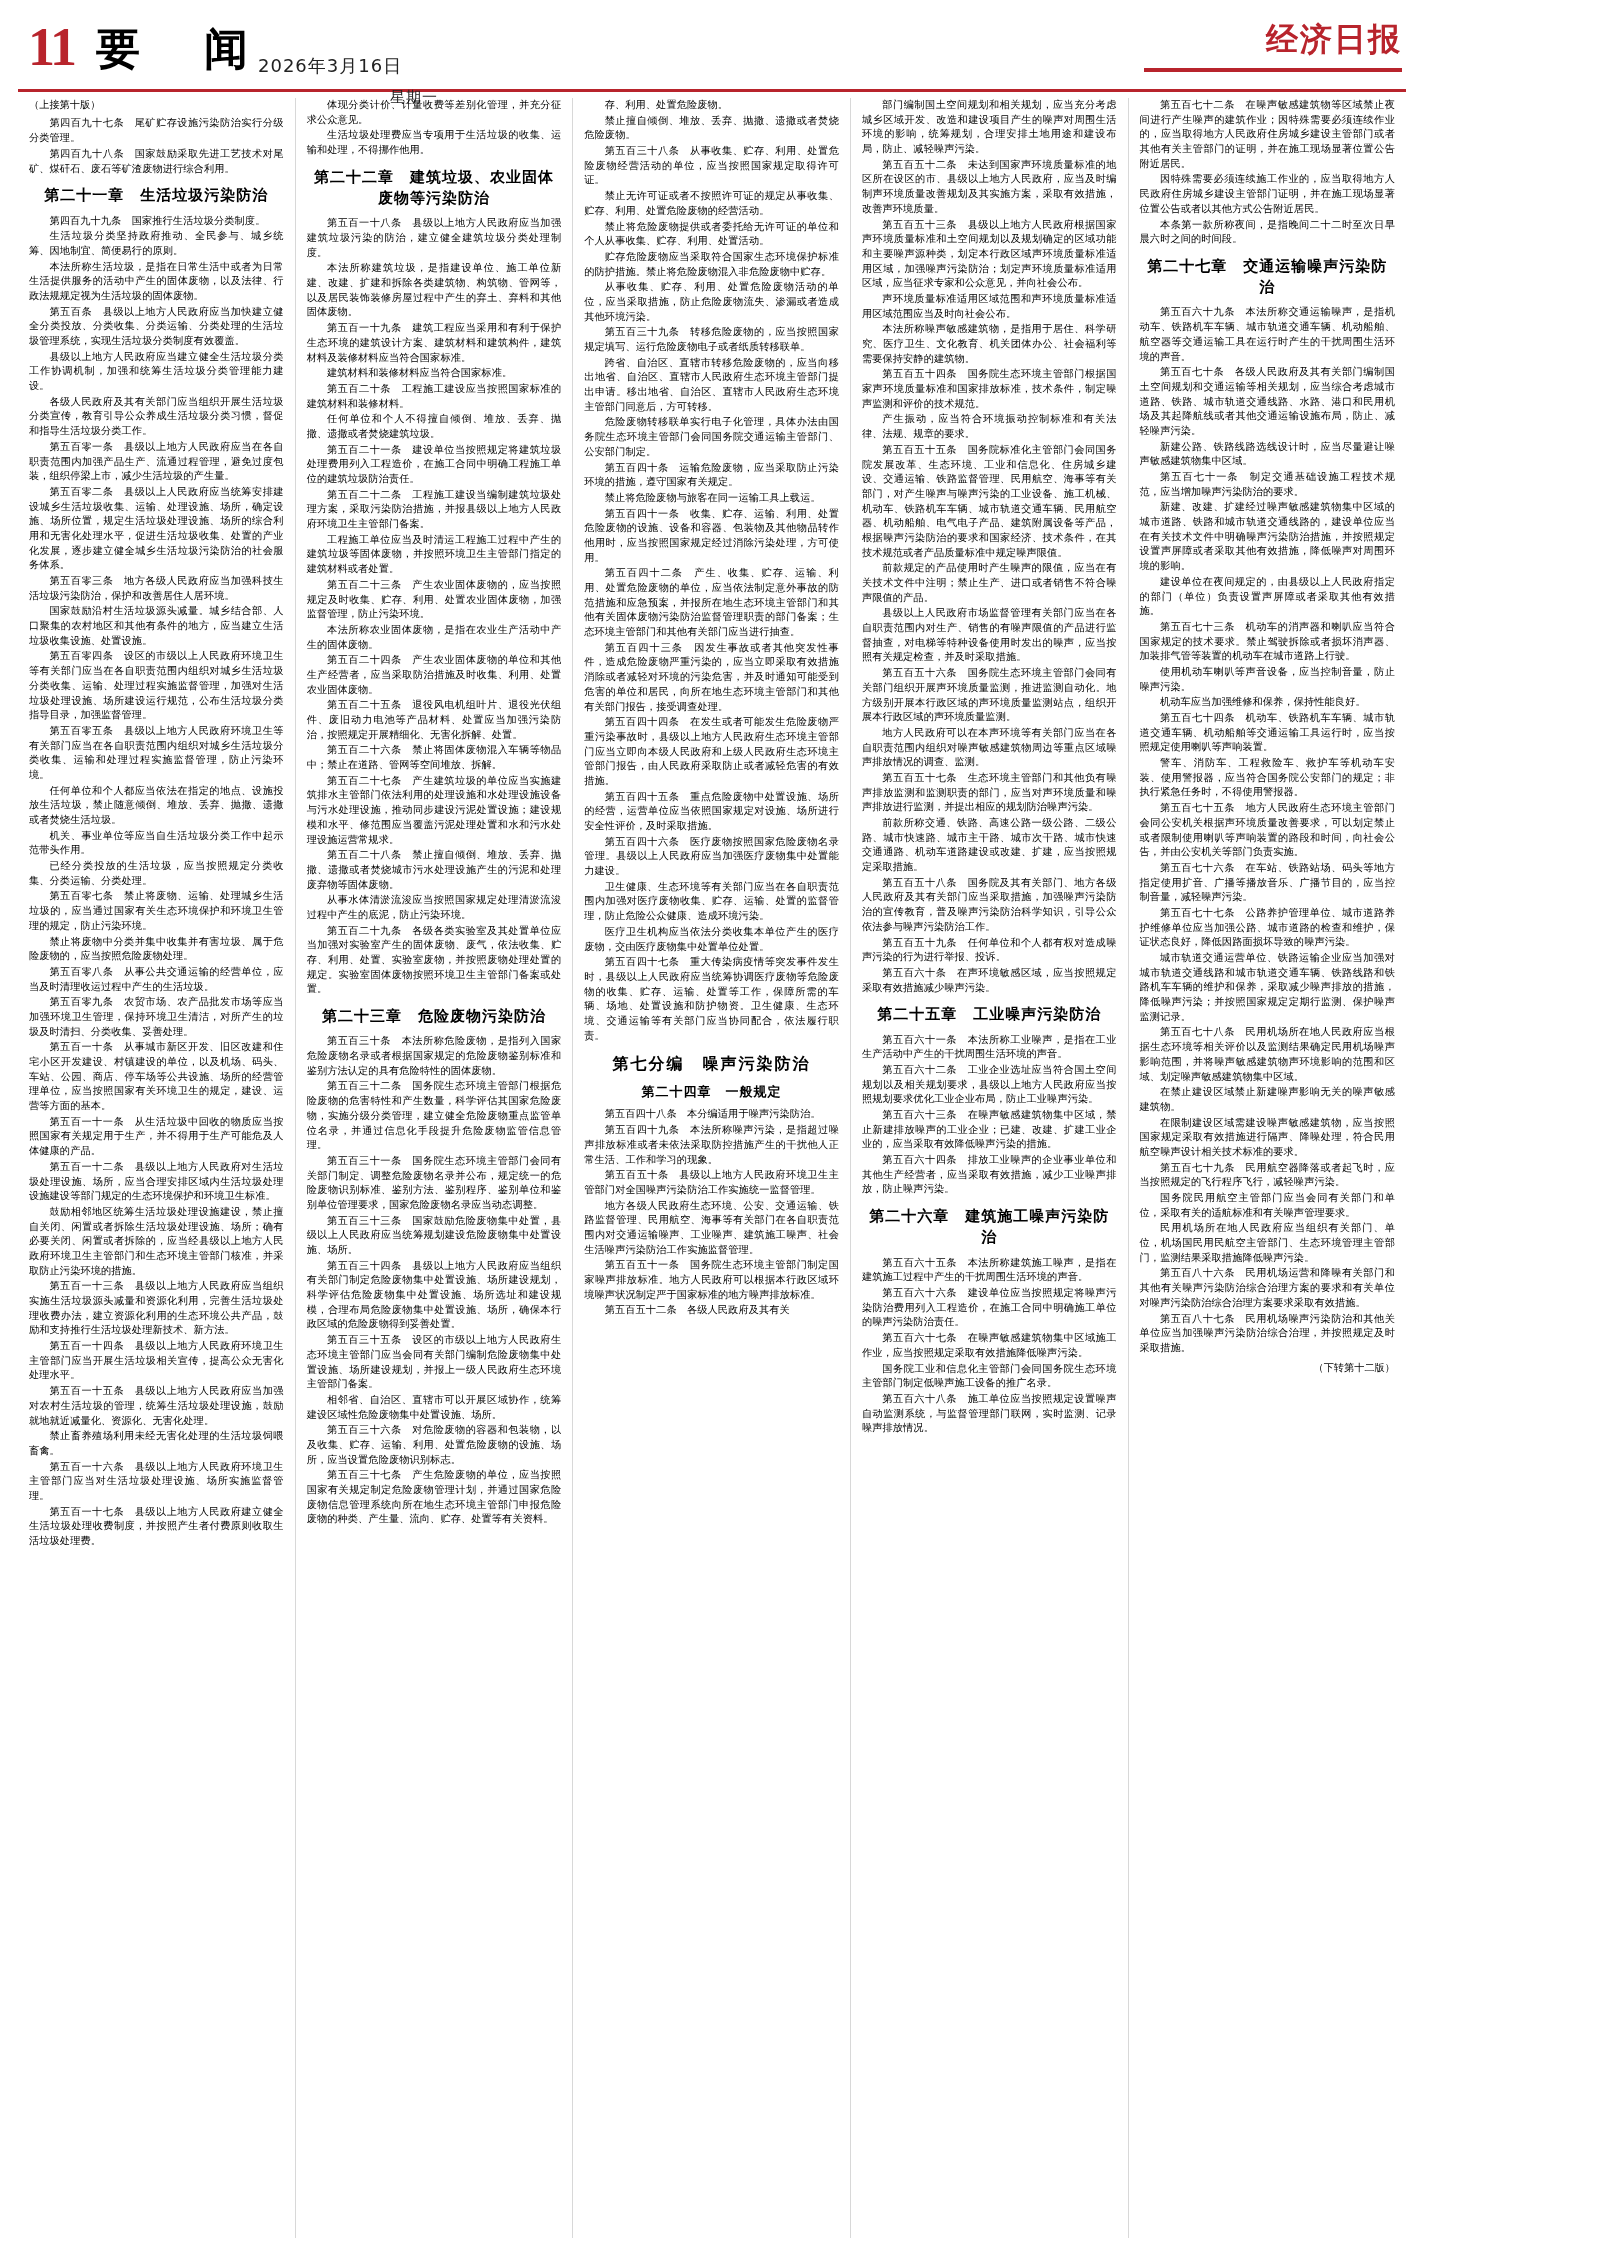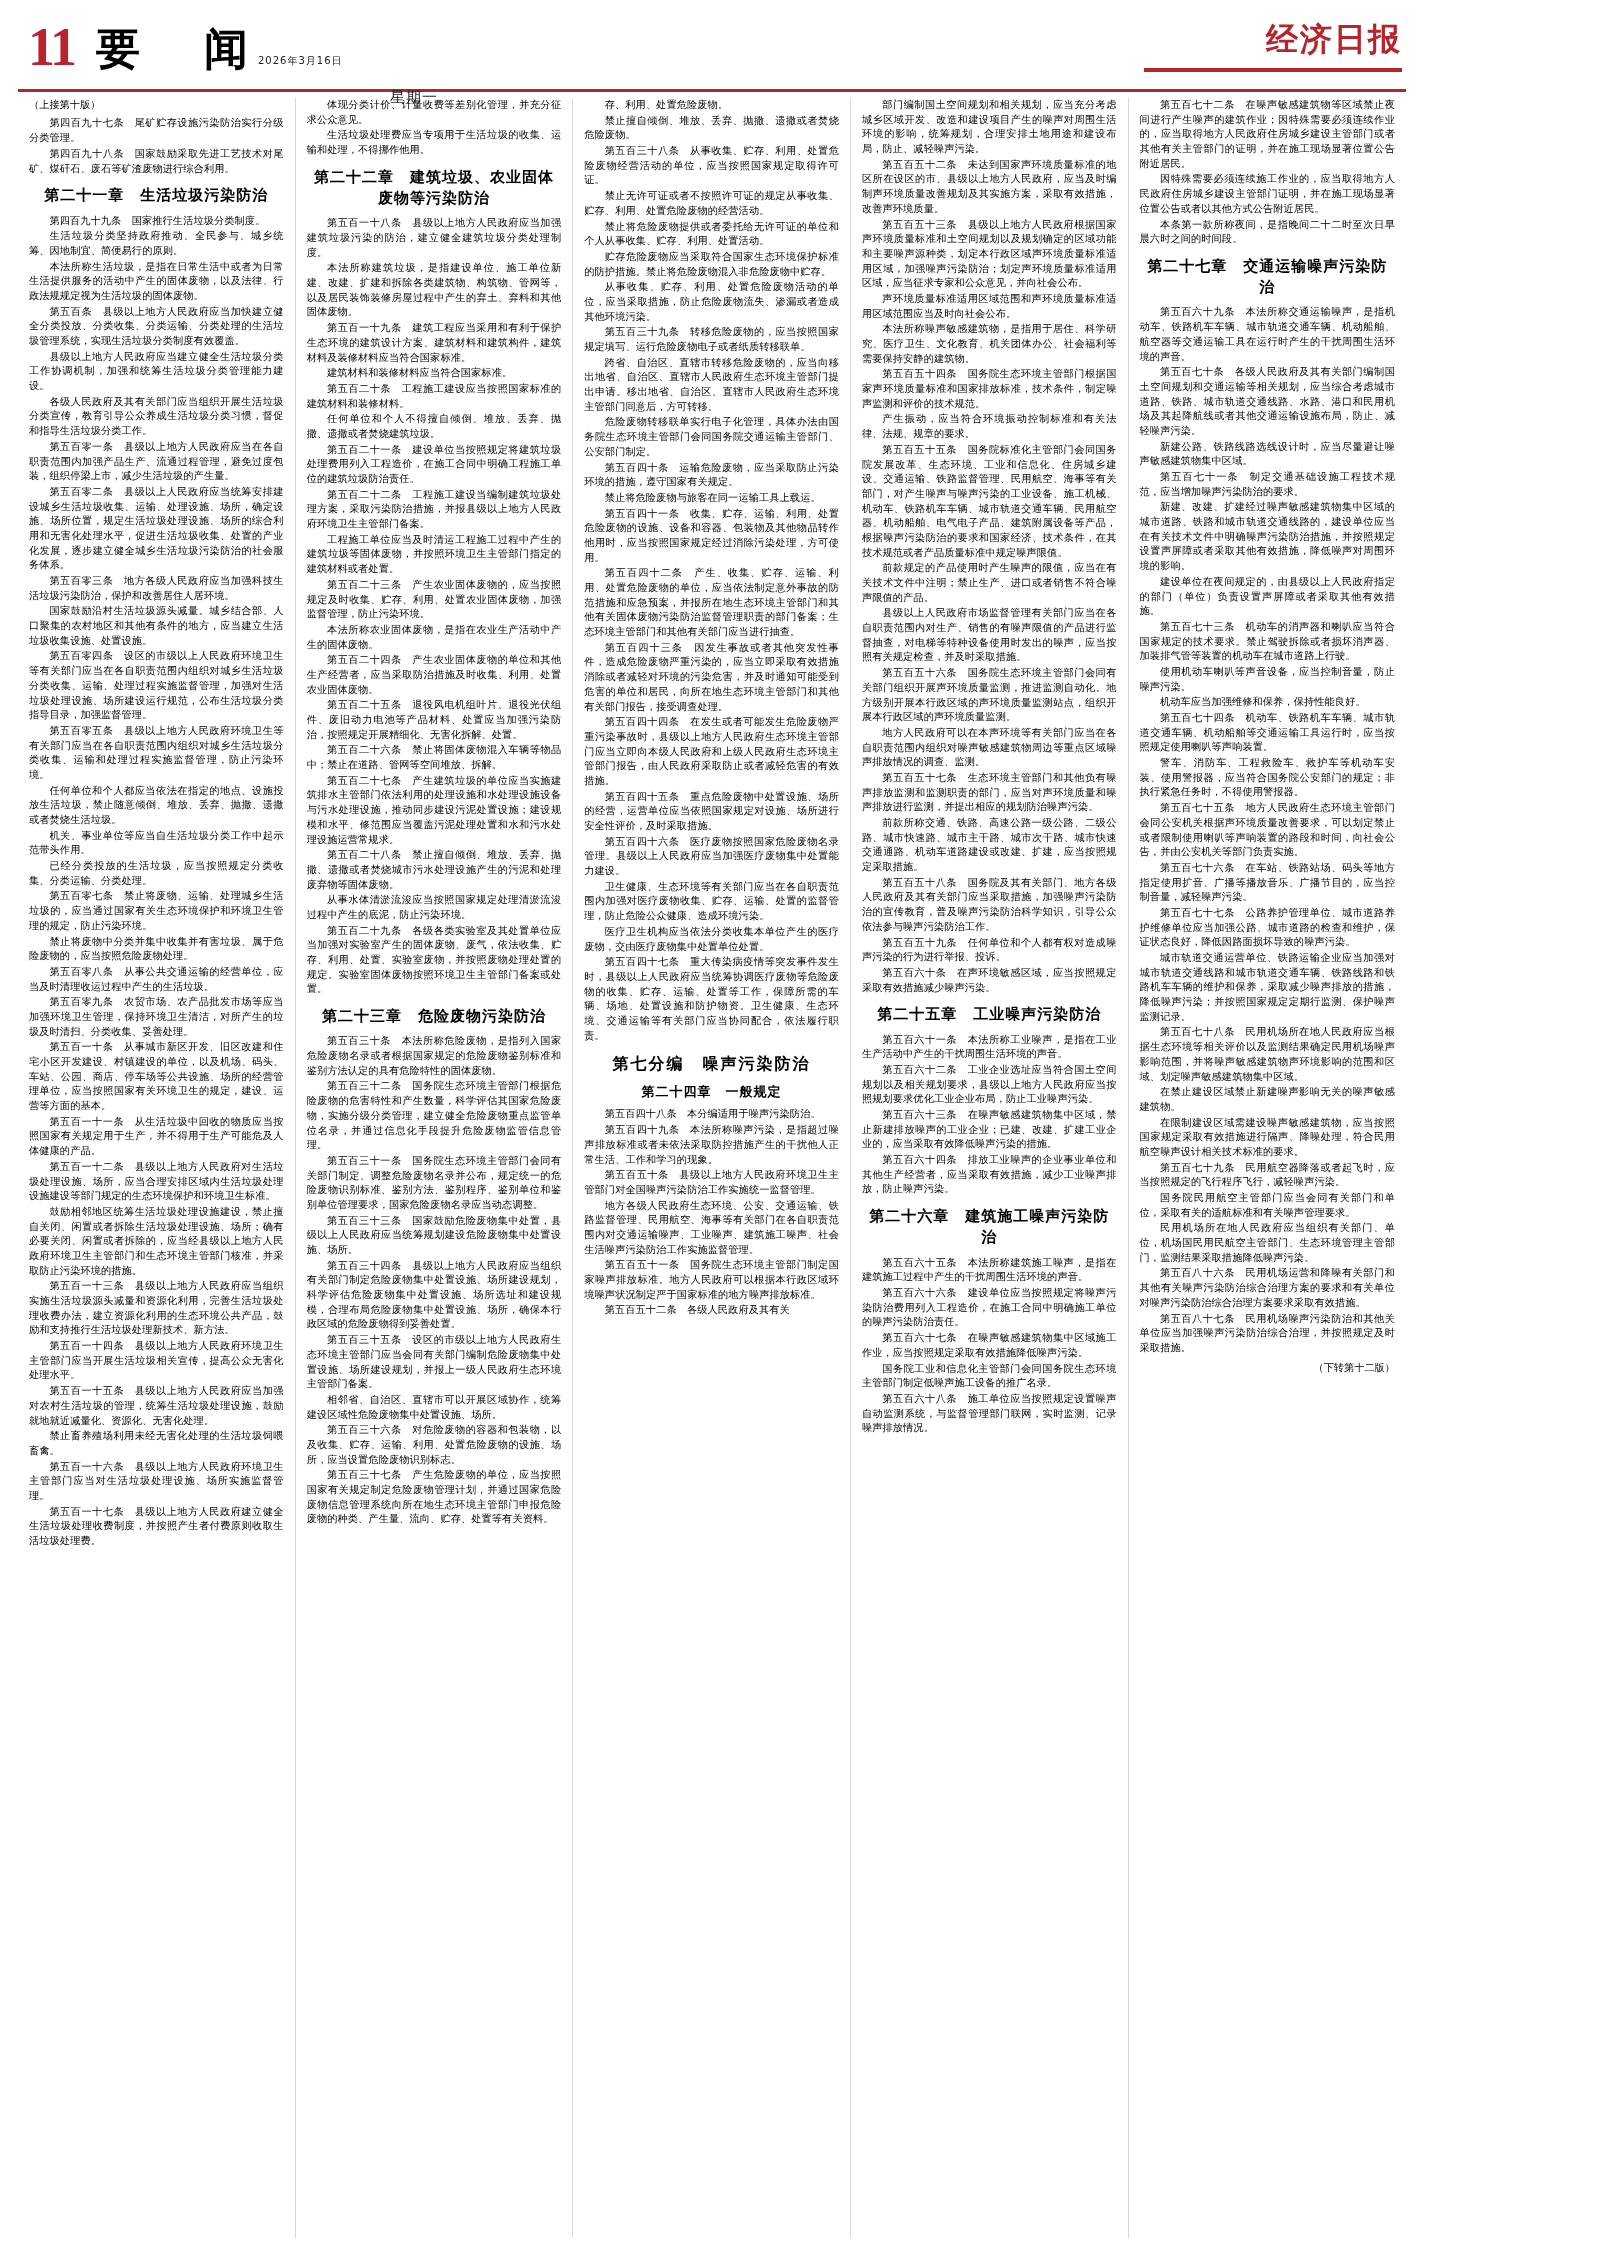--- a/index.html
+++ b/index.html
@@ -42,21 +42,21 @@
     top: 6px;
     font-size: 44px;
     font-weight: bold;
     letter-spacing: 10px;
     font-family: "DejaVu Serif", serif;
   }
   .masthead-date {
     position: absolute;
     left: 240px;
     top: 40px;
-    font-size: 10px;
+    font-size: 18px;
     color: #222;
     letter-spacing: 1px;
     text-align: center;
   }
   .masthead-weekday {
     position: absolute;
     left: 372px;
     top: 40px;
     font-size: 15px;
     color: #222;

